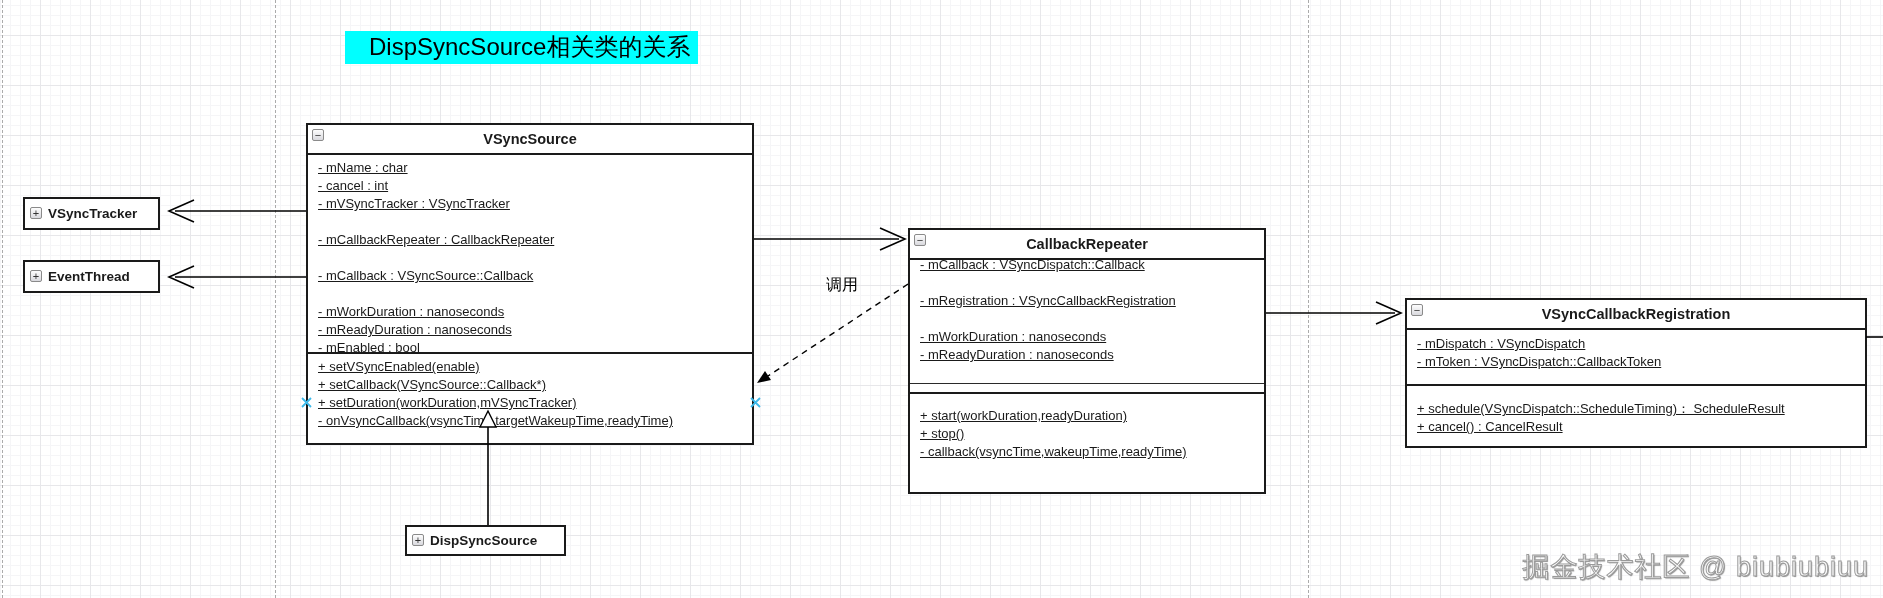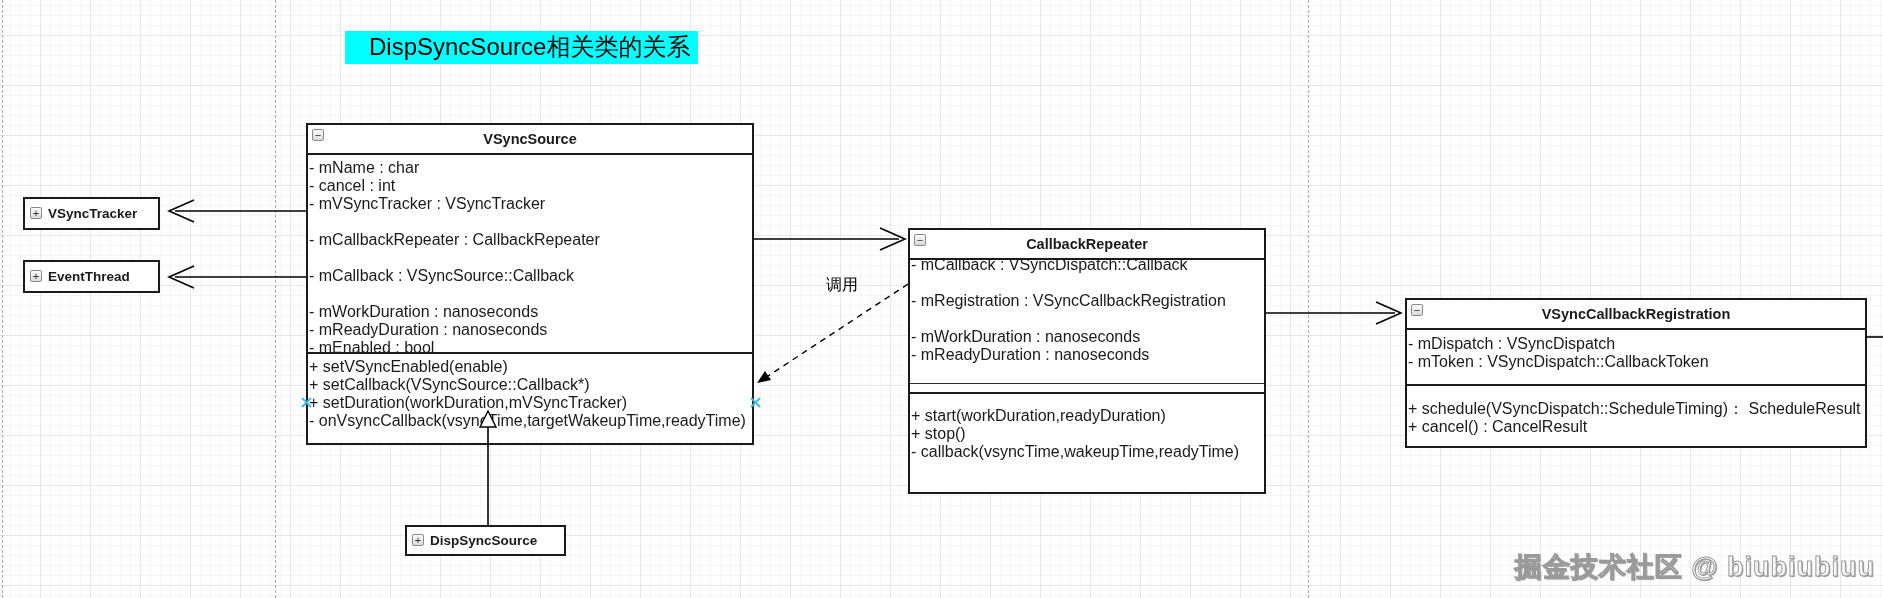--- a/index.html
+++ b/index.html
@@ -26,35 +26,35 @@
   .uml-header{
     position:absolute;left:0;right:0;top:0;height:28px;border-bottom:2px solid #1a1a1a;
     font-weight:bold;font-size:14.5px;line-height:28px;text-align:center;white-space:nowrap;
   }
   .fold{
     position:absolute;left:4px;top:4px;width:12px;height:12px;box-sizing:border-box;
     border:1px solid #8a8a8a;border-radius:2px;background:linear-gradient(#fdfdfd,#d9d9de);
     font-size:11px;line-height:10px;text-align:center;color:#333;font-weight:normal;
   }
   .section{position:absolute;left:0;right:0;overflow:visible;}
-  .row{height:18px;line-height:18px;font-size:16px;padding-left:1px;white-space:nowrap;}
+  .row{height:18px;line-height:18px;font-size:13px;padding-left:10px;white-space:nowrap;text-decoration:underline;}
   .row.blank{height:18px;}
   .divider{position:absolute;left:0;right:0;height:2px;background:#1a1a1a;}
   .divider.thin{height:1px;background:#2a2a2a;}
   .uml-small{
     position:absolute;background:#fff;border:2px solid #1a1a1a;box-sizing:border-box;z-index:2;
     display:flex;align-items:center;gap:6px;padding-left:5px;
     font-weight:bold;font-size:13.5px;white-space:nowrap;
   }
   .uml-small .fold{position:static;flex:0 0 auto;margin-top:-2px;}
   #connectors{position:absolute;left:0;top:0;z-index:10;pointer-events:none;}
   .edge-label{position:absolute;font-size:16px;color:#000;z-index:11;white-space:nowrap;}
   .watermark{
-    position:absolute;right:8px;top:549px;z-index:4;
-    font-size:27px;font-weight:bold;letter-spacing:1px;white-space:nowrap;
+    position:absolute;right:14px;top:549px;z-index:4;
+    font-size:27px;font-weight:normal;letter-spacing:1px;white-space:nowrap;
     color:rgba(255,255,255,0.92);
     -webkit-text-stroke:1px #9a9a9a;
     text-shadow:1px 1px 1px #8f8f8f;
   }
 </style>
 </head>
 <body>
 
 <div id="canvas">
 

